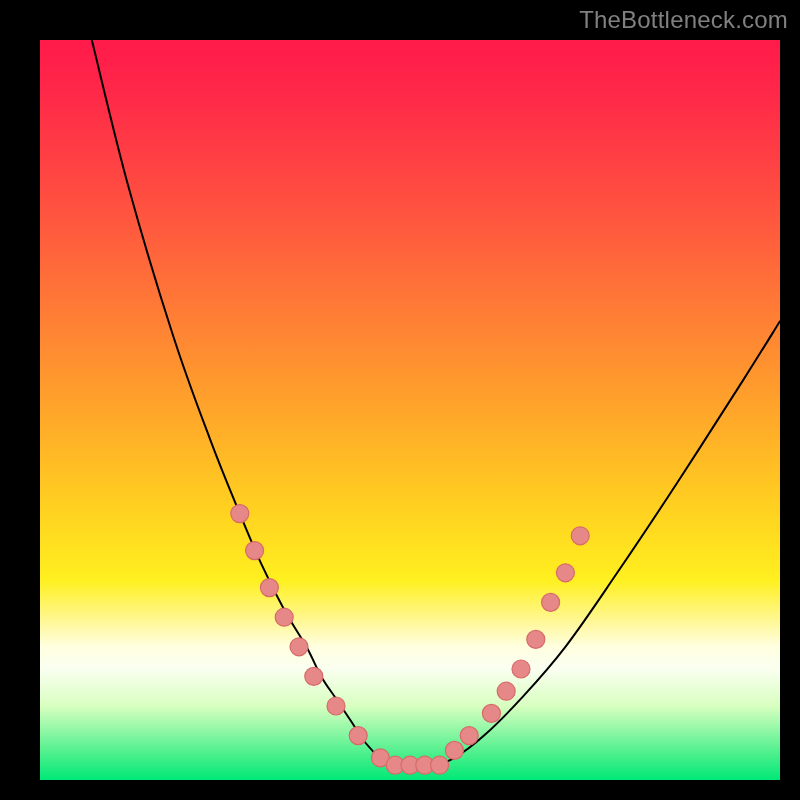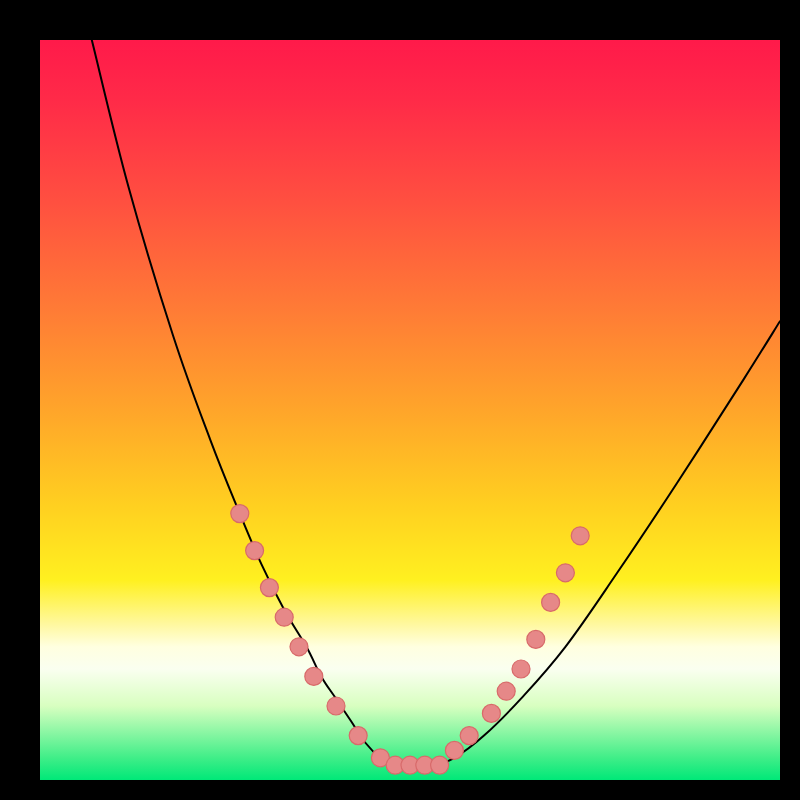--- a/index.html
+++ b/index.html
@@ -63,20 +63,21 @@
     font-family: Arial, Helvetica, sans-serif;
     font-size: 24px;
     color: #808080;
     letter-spacing: 0.2px;
   }
 </style>
 </head>
 <body>
 
 <div id="stage">
+  <div id="watermark">TheBottleneck.com</div>
   <div id="plot-area">
     <svg id="curve-svg" viewBox="0 0 740 740">
       <path id="curve-path" class="curve-path" d="M 51.8 0.0 C 58.5 26.6, 74.1 94.7, 88.8 148.0 C 103.5 201.3, 118.5 250.7, 133.2 296.0 C 147.9 341.3, 158.2 367.6, 170.2 399.6 C 182.2 431.6, 190.5 451.0, 199.8 473.6 C 209.1 496.2, 214.0 508.1, 222.0 525.4 C 230.0 542.7, 236.2 555.1, 244.2 569.8 C 252.2 584.5, 259.7 594.8, 266.4 606.8 C 273.1 618.8, 275.9 627.1, 281.2 636.4 C 286.5 645.7, 290.7 650.6, 296.0 658.6 C 301.3 666.6, 305.5 672.8, 310.8 680.8 C 316.1 688.8, 320.3 696.3, 325.6 703.0 C 330.9 709.7, 335.1 713.8, 340.4 717.8 C 345.7 721.8, 349.9 723.9, 355.2 725.2 C 360.5 726.5, 363.3 725.2, 370.0 725.2 C 376.7 725.2, 384.2 726.5, 392.2 725.2 C 400.2 723.9, 405.1 723.1, 414.4 717.8 C 423.7 712.5, 432.0 706.3, 444.0 695.6 C 456.0 684.9, 466.3 674.6, 481.0 658.6 C 495.7 642.6, 508.1 629.4, 525.4 606.8 C 542.7 584.2, 557.2 562.1, 577.2 532.8 C 597.2 503.5, 613.8 478.6, 636.4 444.0 C 659.0 409.4, 684.4 369.7, 703.0 340.4 C 721.6 311.1, 733.3 291.9, 740.0 281.2"></path>
       <g id="dots-group">
           <circle class="dot" cx="199.8" cy="473.6" r="9"></circle>
           <circle class="dot" cx="214.6" cy="510.6" r="9"></circle>
           <circle class="dot" cx="229.4" cy="547.6" r="9"></circle>
           <circle class="dot" cx="244.2" cy="577.2" r="9"></circle>
           <circle class="dot" cx="259.0" cy="606.8" r="9"></circle>
           <circle class="dot" cx="273.8" cy="636.4" r="9"></circle>

